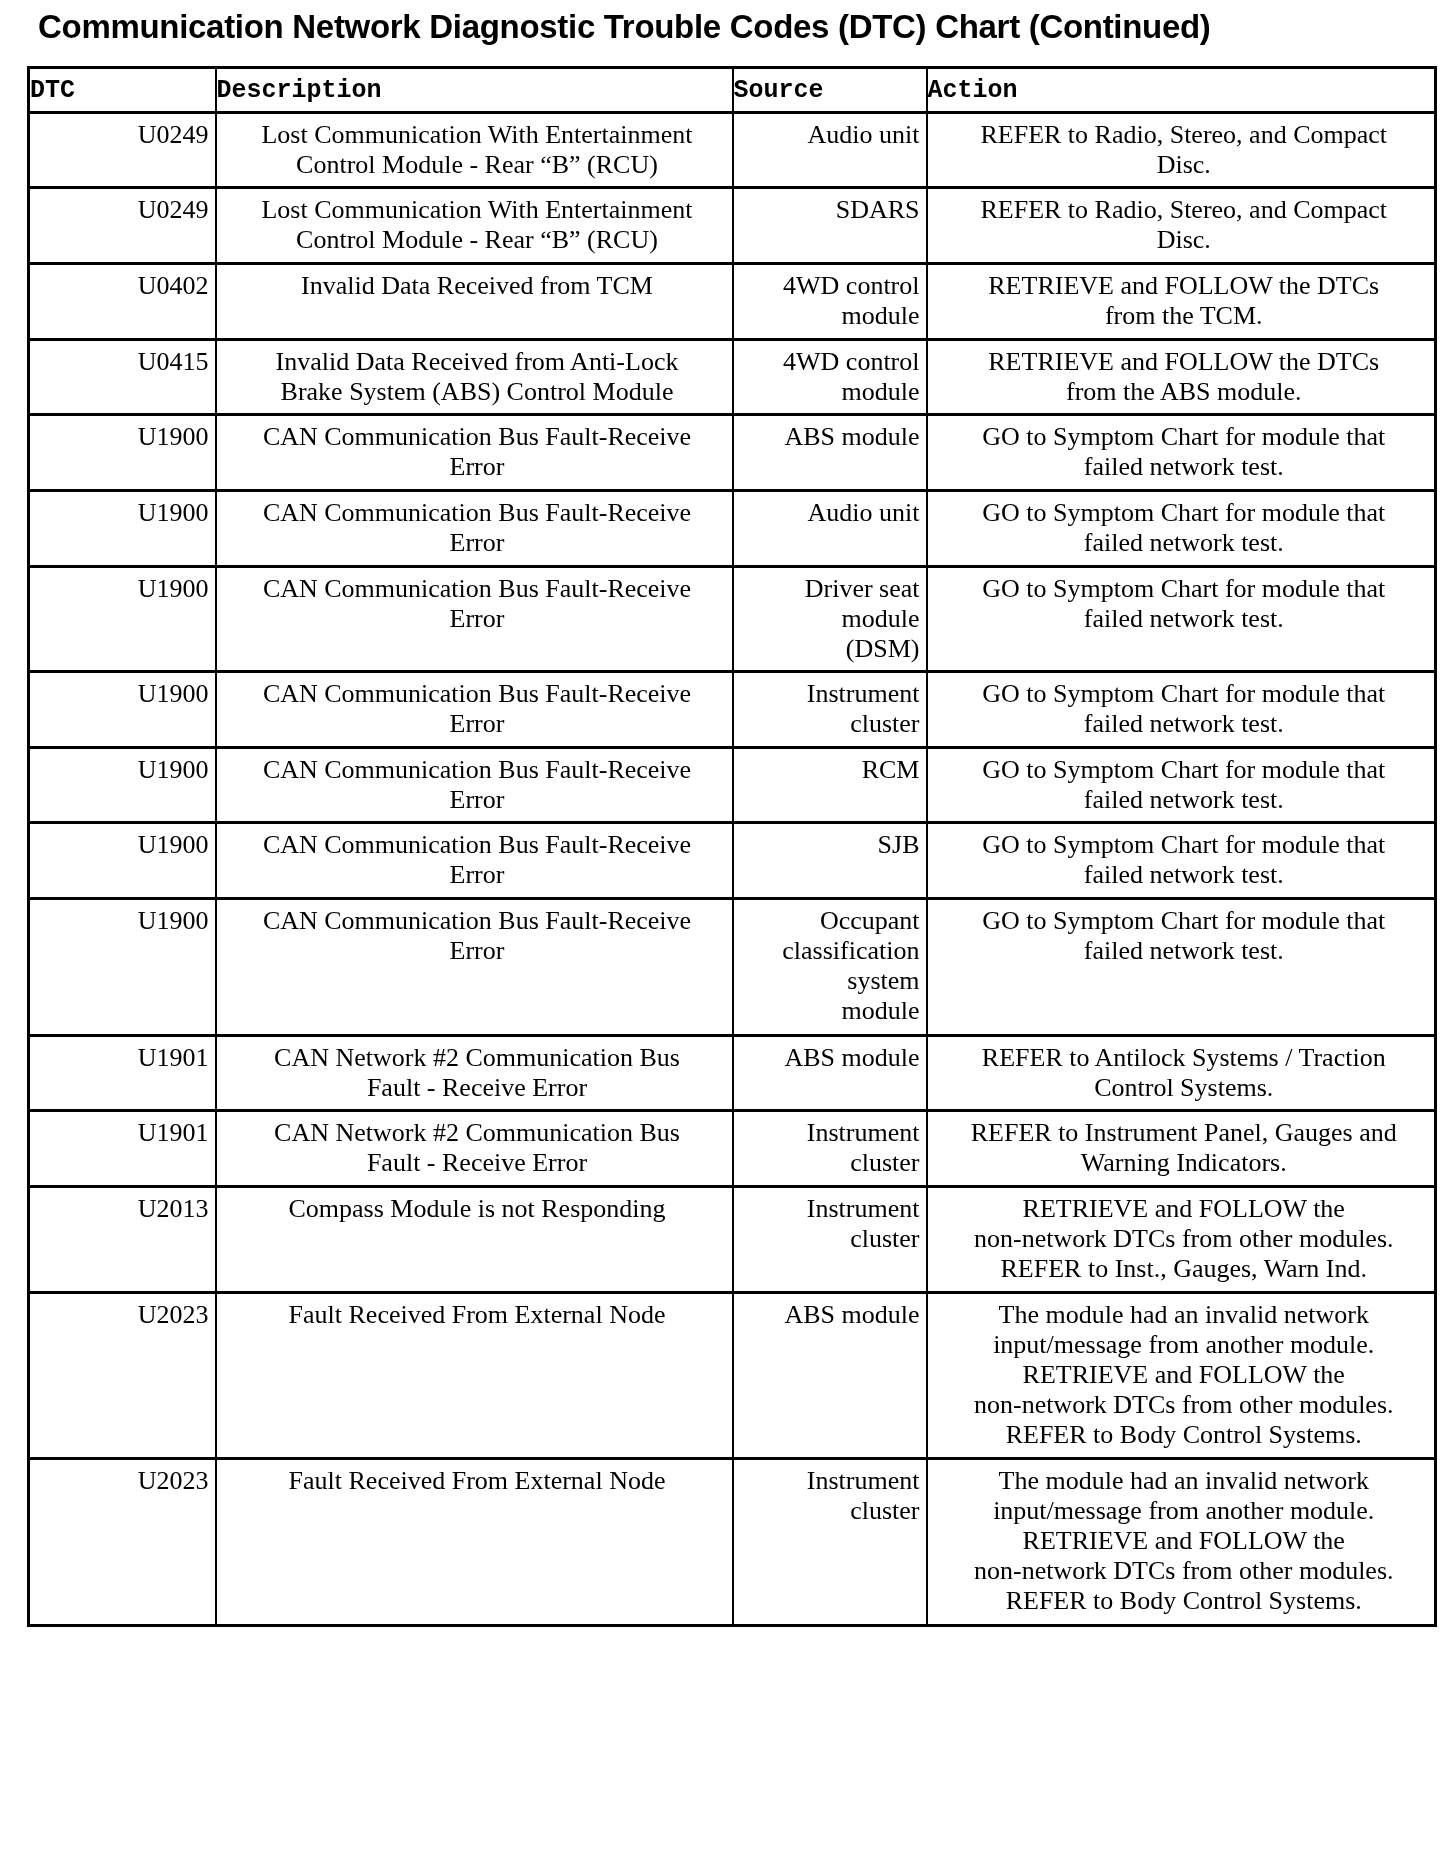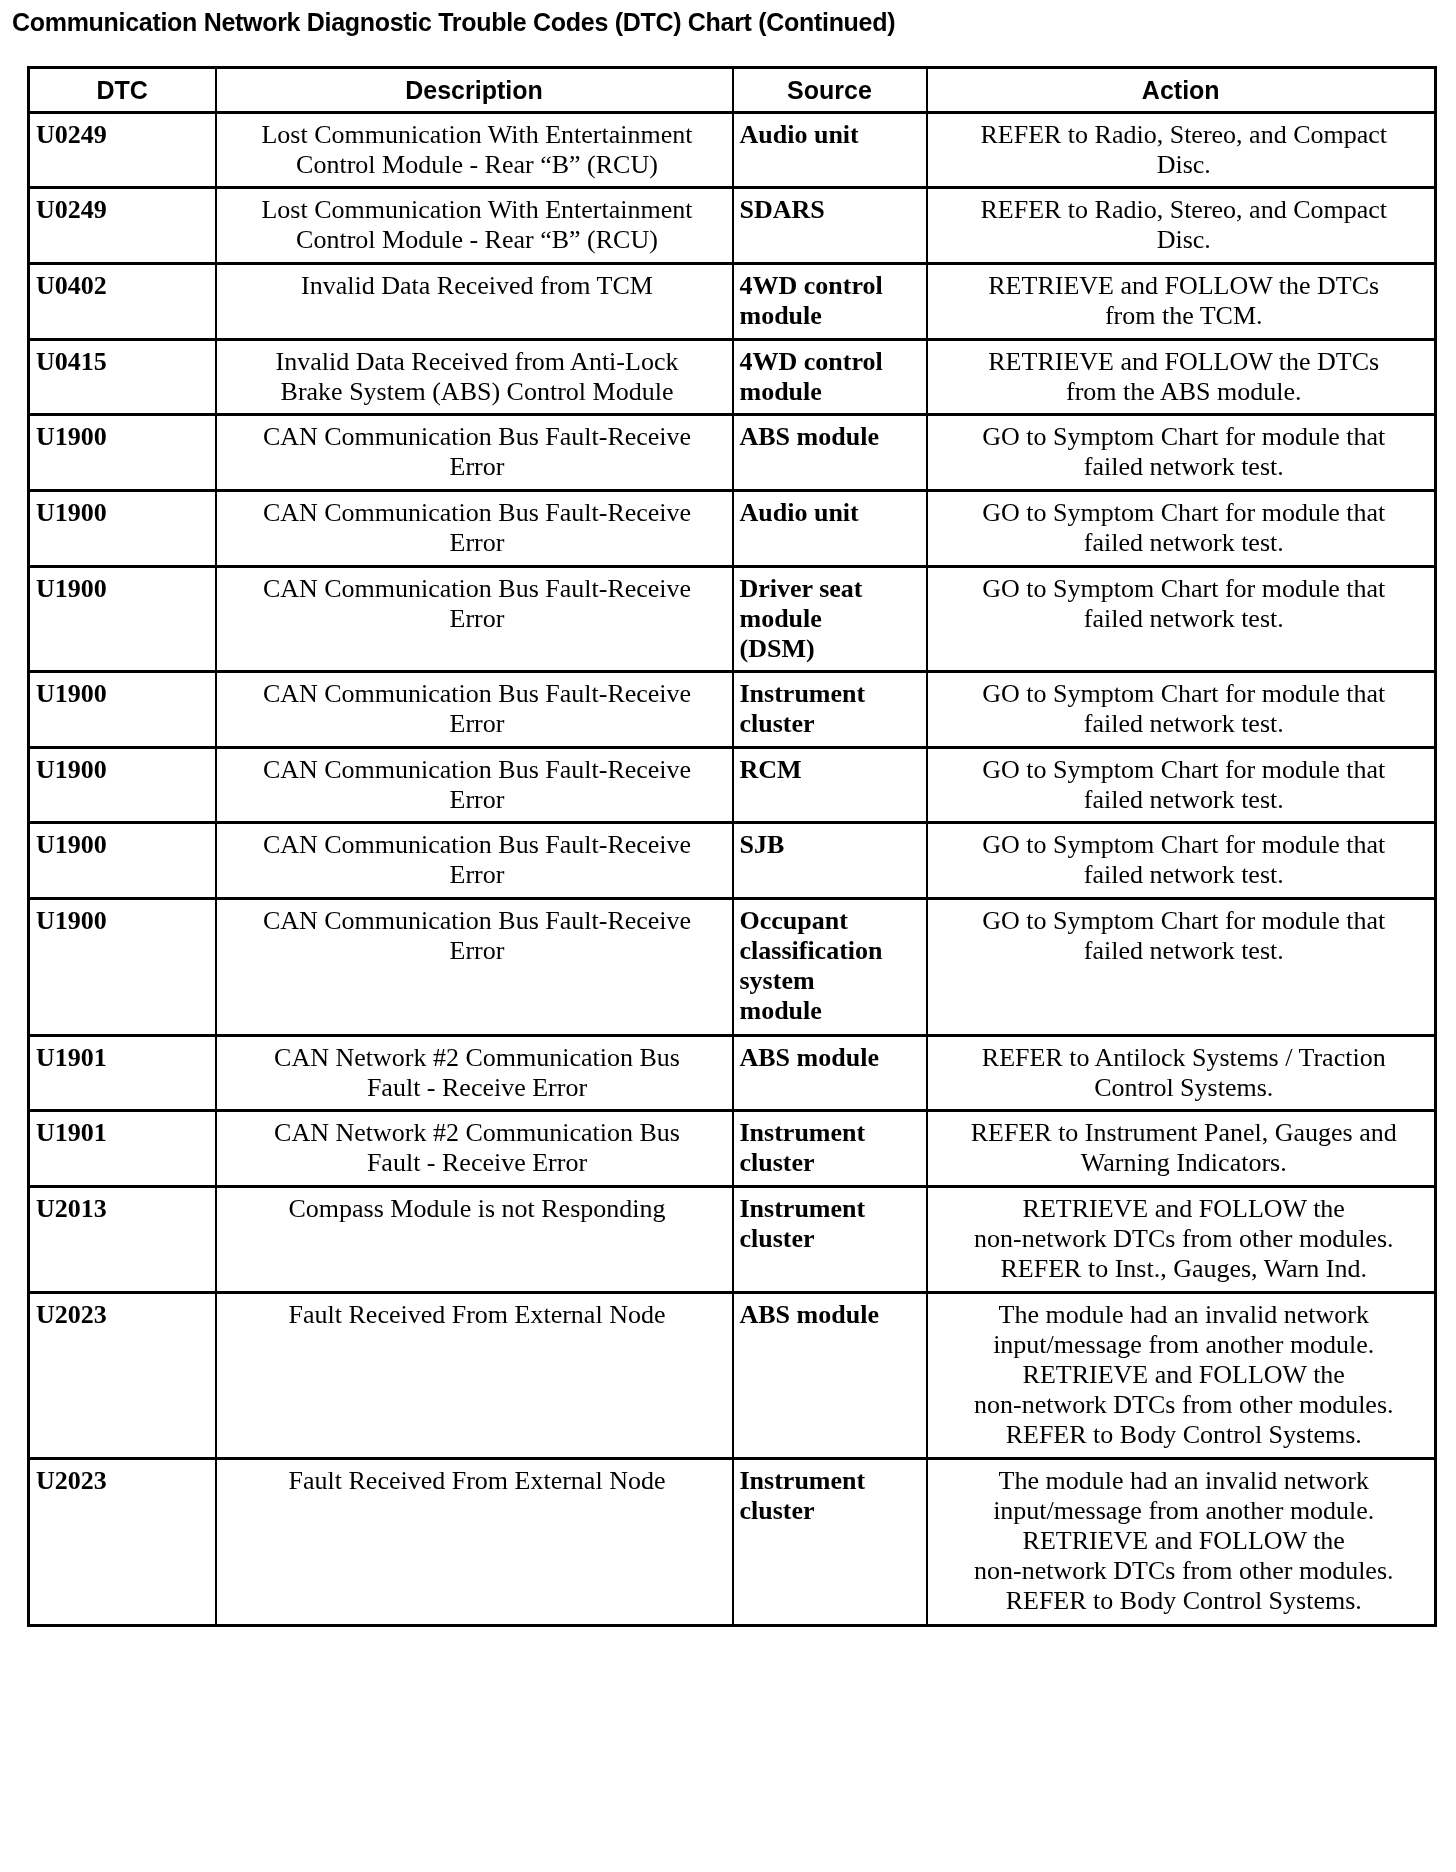--- a/index.html
+++ b/index.html
@@ -1,39 +1,39 @@
 <!DOCTYPE html>
 <html><head>
 <meta charset="utf-8">
 <style>
   html, body { margin: 0; padding: 0; background: #ffffff; }
   body { width: 1456px; height: 1872px; position: relative; overflow: hidden; color: #000; }
   .title {
-    position: absolute; left: 12px; top: 8px;
+    position: absolute; left: 38px; top: 8px;
     font-family: "Liberation Sans", sans-serif; font-weight: bold;
-    font-size: 25px; letter-spacing: -0.3px; white-space: nowrap;
+    font-size: 33px; letter-spacing: -0.3px; white-space: nowrap;
   }
   table.dtc {
     position: absolute; left: 27px; top: 66px;
     width: 1407px; border-collapse: collapse;
     border: 3px solid #000; table-layout: fixed;
   }
   table.dtc th {
-    font-family: Liberation Sans, sans-serif; font-weight: bold;
-    font-size: 25px; height: 42px; text-align: center; vertical-align: middle;
+    font-family: Liberation Mono, monospace; font-weight: bold;
+    font-size: 25px; height: 42px; text-align: left; vertical-align: middle;
     border-left: 2px solid #000; border-right: 2px solid #000;
     border-bottom: 3px solid #000; padding: 0;
   }
   table.dtc td {
     font-family: "Liberation Serif", serif; font-size: 26px; line-height: 30px;
     vertical-align: top; padding: 6px 8px 6px 14px;
     border-left: 2px solid #000; border-right: 2px solid #000;
     border-bottom: 3px solid #000;
   }
-  table.dtc td.c { text-align: left; padding-left: 6px; padding-right: 6px; font-weight: bold; }
+  table.dtc td.c { text-align: right; padding-left: 6px; padding-right: 6px; }
   table.dtc td.desc, table.dtc td.act { text-align: center; }
   .line { display: block; }
 </style>
 </head>
 <body>
 
 <div class="title">Communication Network Diagnostic Trouble Codes (DTC) Chart (Continued)</div>
 
 <table class="dtc">
   <colgroup>

